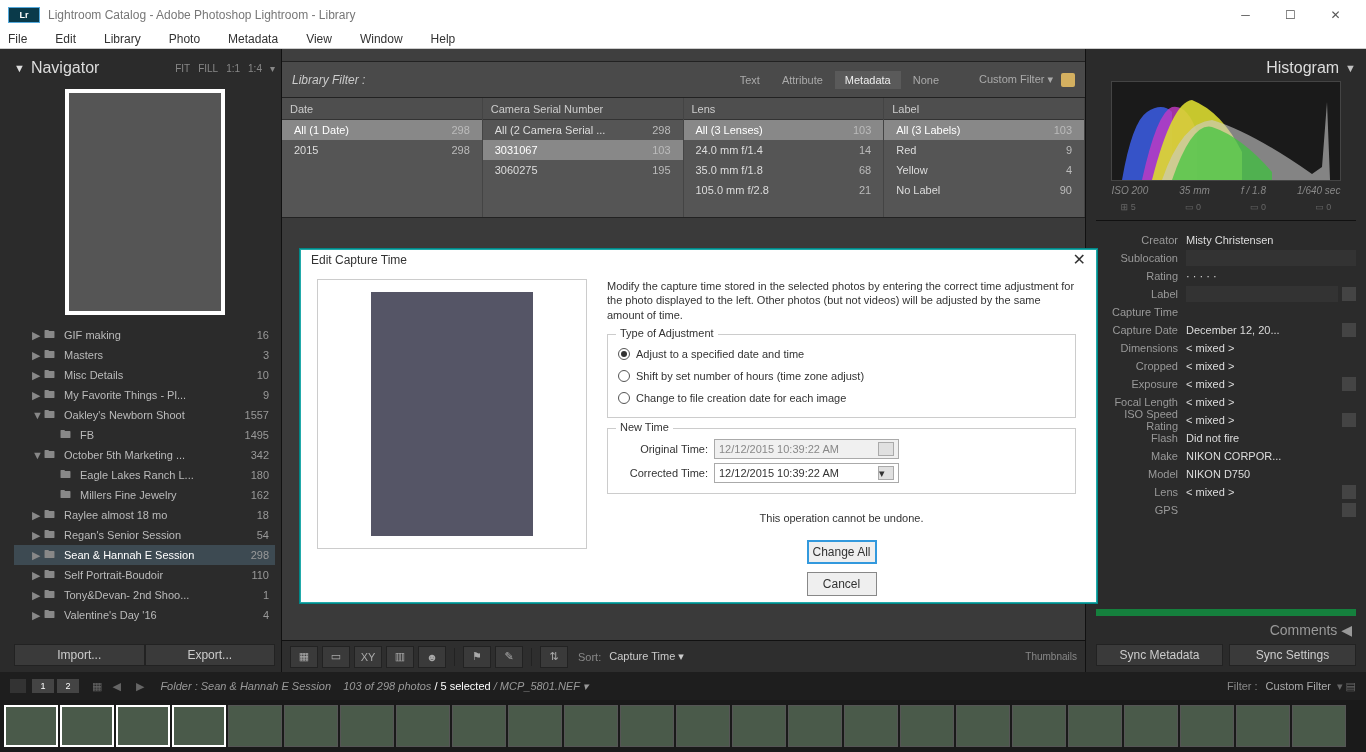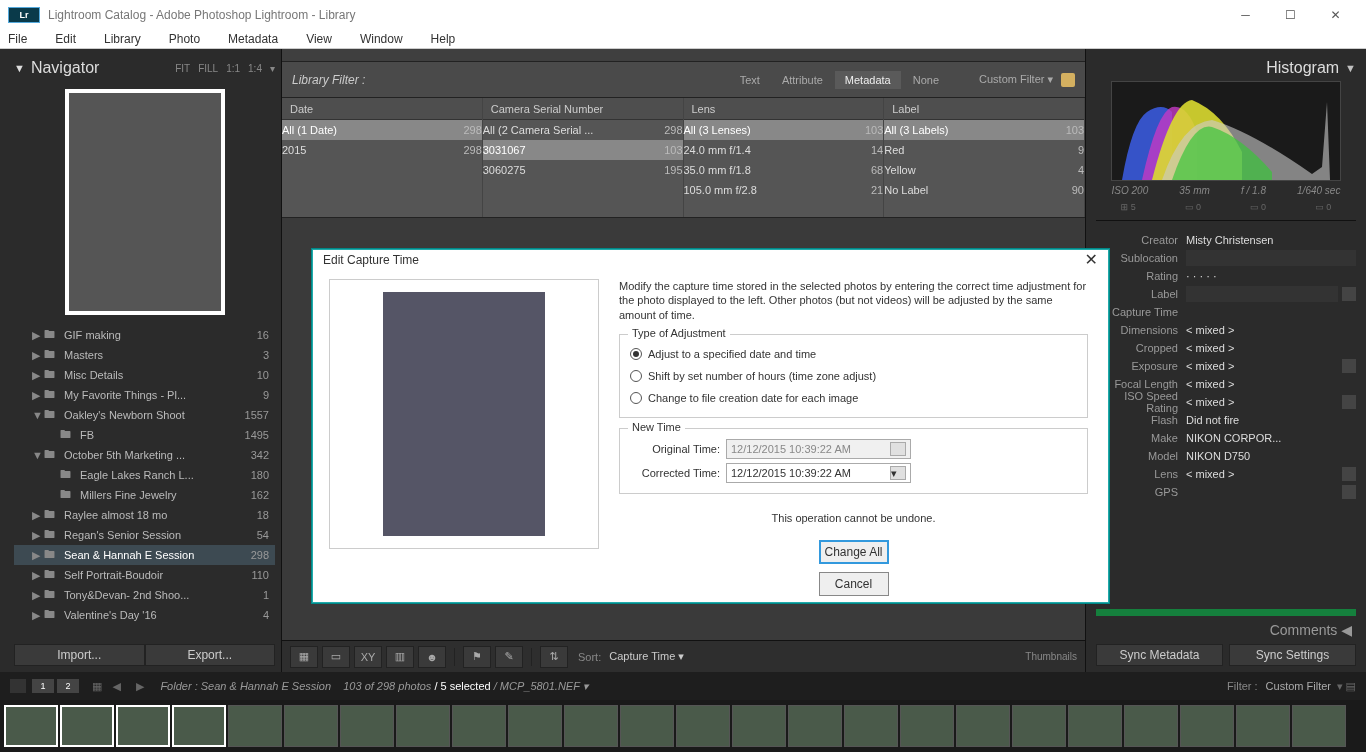--- a/index.html
+++ b/index.html
@@ -32,21 +32,21 @@
 .lib-filter-bar { height: 37px; background: #4a4a4a; display: flex; align-items: center; padding: 0 10px; border-top: 1px solid #222; border-bottom: 1px solid #222; margin-top: 12px; }
 .lib-filter-bar .lbl { font-size: 12px; font-style: italic; color: #ccc; }
 .lib-filter-bar .tabs { margin-left: auto; display: flex; gap: 2px; }
 .lib-filter-bar .tab { padding: 3px 10px; font-size: 11px; color: #aaa; }
 .lib-filter-bar .tab.active { background: #5a5a5a; color: #eee; }
 .lib-filter-bar .custom { margin-left: 30px; font-size: 11px; color: #aaa; }
 .lib-filter-bar .lock { width: 14px; height: 14px; background: #d4b060; margin-left: 8px; border-radius: 2px; }
 .meta-cols { display: flex; height: 120px; background: #555; border-bottom: 1px solid #222; }
 .meta-col { flex: 1; border-right: 1px solid #444; display: flex; flex-direction: column; }
 .meta-col-head { height: 22px; background: #4e4e4e; padding: 0 8px; display: flex; align-items: center; font-size: 11px; color: #ccc; border-bottom: 1px solid #333; }
-.meta-row { height: 20px; display: flex; align-items: center; padding: 0 0; font-size: 11px; color: #ddd; }
+.meta-row { height: 20px; display: flex; align-items: center; padding: 0 12px; font-size: 11px; color: #ddd; }
 .meta-row.sel { background: #888; color: #fff; }
 .meta-row .mname { flex: 1; }
 .meta-row .mct { width: 34px; text-align: right; color: #bbb; }
 .grid-area { flex: 1; background: #3a3a3a; }
 .toolbar { height: 32px; background: #2e2e2e; border-top: 1px solid #111; display: flex; align-items: center; padding: 0 8px; gap: 4px; }
 .tool-btn { width: 28px; height: 22px; background: #3a3a3a; border: 1px solid #222; display: flex; align-items: center; justify-content: center; color: #aaa; font-size: 11px; }
 .toolbar .sep { width: 1px; height: 18px; background: #222; margin: 0 4px; }
 .toolbar .sort-lbl { color: #888; margin-left: 6px; }
 .toolbar .sort-val { color: #ccc; margin-left: 4px; }
 .toolbar .thumbs { margin-left: auto; color: #888; font-size: 10px; }
@@ -67,21 +67,21 @@
 .statusbar { position: absolute; left: 0; top: 623px; width: 1366px; height: 28px; background: #1e1e1e; display: flex; align-items: center; padding: 0 10px; font-size: 11px; color: #aaa; }
 .statusbar .sb-icon { width: 16px; height: 14px; background: #333; margin-right: 6px; }
 .statusbar .page { width: 22px; height: 14px; background: #444; color: #fff; display: flex; align-items: center; justify-content: center; margin-right: 3px; font-size: 9px; }
 .statusbar .arrows { margin: 0 10px; color: #666; letter-spacing: 6px; }
 .statusbar .crumb { font-style: italic; color: #999; }
 .statusbar .crumb .white { color: #fff; font-style: normal; }
 .filmstrip { position: absolute; left: 0; top: 651px; width: 1366px; height: 52px; background: #1a1a1a; display: flex; align-items: center; padding: 2px 4px; gap: 2px; overflow: hidden; }
 .film-thumb { width: 54px; height: 42px; background: #4a5a4a; border: 1px solid #555; }
 .film-thumb.sel { border: 2px solid #fff; }
 
-.dialog { position: absolute; left: 312px; top: 200px; width: 797px; height: 354px; background: #fff; border: 1px solid #2aa; box-shadow: 0 0 0 1px #088; display: flex; flex-direction: column; z-index: 100; }
+.dialog { position: absolute; left: 300px; top: 200px; width: 797px; height: 354px; background: #fff; border: 1px solid #2aa; box-shadow: 0 0 0 1px #088; display: flex; flex-direction: column; z-index: 100; }
 .dlg-title { height: 28px; display: flex; align-items: center; padding: 0 10px; font-size: 12px; color: #333; }
 .dlg-title .close { margin-left: auto; font-size: 16px; color: #333; }
 .dlg-body { flex: 1; display: flex; padding: 10px 20px 10px 16px; gap: 20px; }
 .dlg-preview { width: 270px; height: 270px; border: 1px solid #ccc; display: flex; align-items: center; justify-content: center; }
 .dlg-img { width: 162px; height: 244px; background: #556; }
 .dlg-right { flex: 1; font-size: 11px; color: #333; }
 .dlg-desc { margin-bottom: 12px; line-height: 1.3; }
 .dlg-group { border: 1px solid #ccc; padding: 8px 10px; margin-bottom: 10px; position: relative; }
 .dlg-group-title { position: absolute; top: -8px; left: 8px; background: #fff; padding: 0 4px; font-size: 11px; }
 .radio-row { display: flex; align-items: center; height: 22px; gap: 6px; }
@@ -371,20 +371,25 @@
         <div class="meta-field inp">
           <span class="mlbl">Label</span>
           <span class="mval"></span>
           <span class="micon"></span>
         </div>
         <div class="meta-field">
           <span class="mlbl">Capture Time</span>
           <span class="mval"></span>
         </div>
         <div class="meta-field">
+          <span class="mlbl">Capture Date</span>
+          <span class="mval">December 12, 20...</span>
+          <span class="micon"></span>
+        </div>
+        <div class="meta-field">
           <span class="mlbl">Dimensions</span>
           <span class="mval">&lt; mixed &gt;</span>
         </div>
         <div class="meta-field">
           <span class="mlbl">Cropped</span>
           <span class="mval">&lt; mixed &gt;</span>
         </div>
         <div class="meta-field">
           <span class="mlbl">Exposure</span>
           <span class="mval">&lt; mixed &gt;</span>

